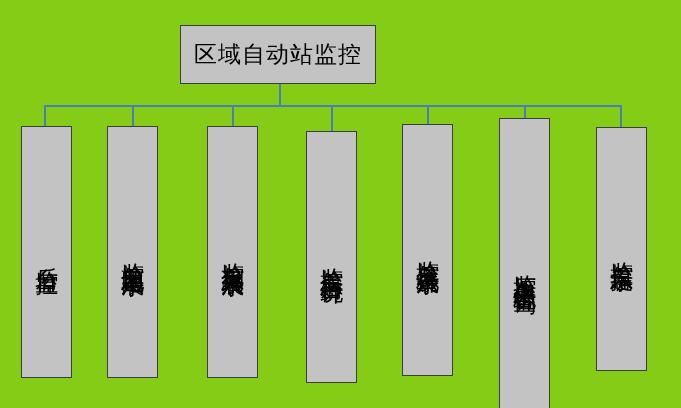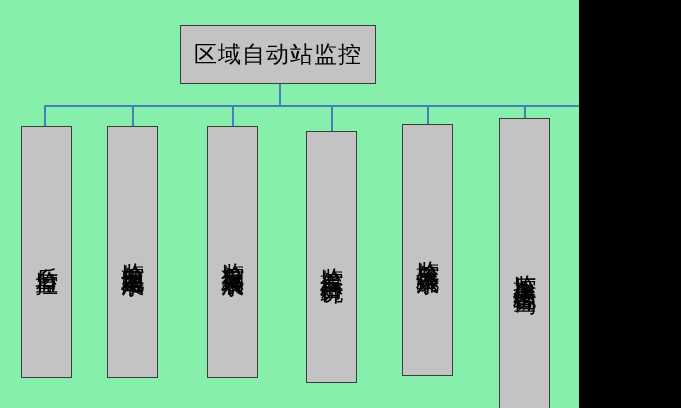--- a/index.html
+++ b/index.html
@@ -3,23 +3,23 @@
 <meta charset="utf-8">
 <title>区域自动站监控 — 功能结构图</title>
 <style>
   html, body {
     margin: 0;
     padding: 0;
     background: #000000;
   }
   #diagram-canvas {
     position: relative;
-    width: 579px;
+    width: 681px;
     height: 408px;
-    background: #86efac;
+    background: #84cc16;
     overflow: hidden;
     font-family: "DejaVu Serif", "Liberation Serif", serif;
   }
 
   
   .conn {
     position: absolute;
     background: #4a7ebb;
   }
   .conn-v { width: 2px; }

